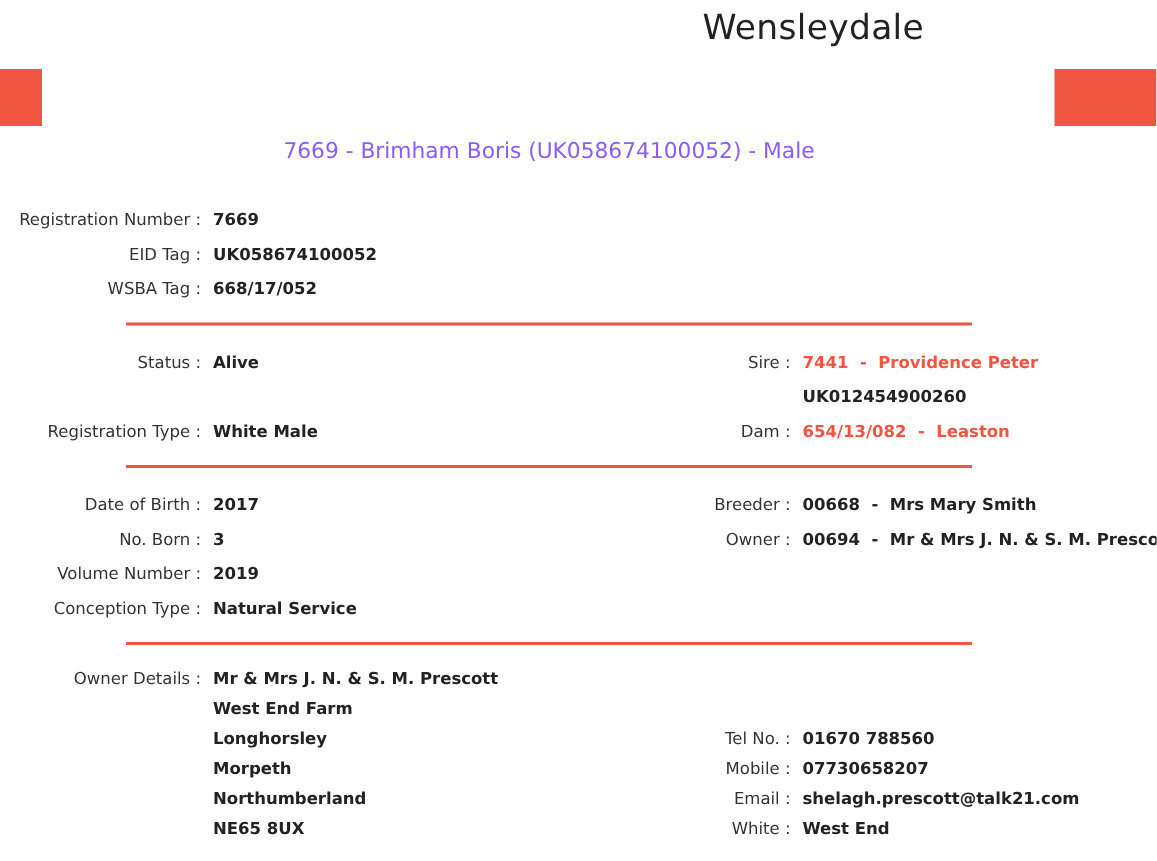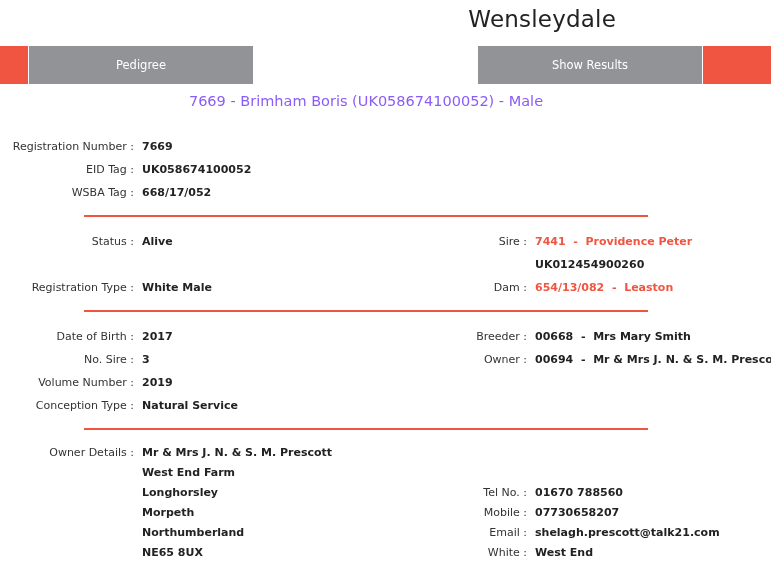--- a/index.html
+++ b/index.html
@@ -24,22 +24,20 @@
   .red { color: #F05541; }
   .sep { position: absolute; left: 84px; width: 564px; height: 2px; background: #F05541; }
 </style>
 </head>
 <body>
 
 <div class="site-title">Wensleydale</div>
 
 <div class="nav">
   <div class="red-left"></div>
-  <div class="tab tab-pedigree">Pedigree</div>
-  <div class="tab tab-results">Show Results</div>
   <div class="red-right"></div>
 </div>
 
 <div class="animal-heading">7669 - Brimham Boris (UK058674100052) - Male</div>
 
 <div class="row" style="top:140px;left:0;width:771px;">
   <span class="lbl lbl-l">Registration Number :</span>
   <span class="val val-l">7669</span>
 </div>
 <div class="row" style="top:163px;left:0;width:771px;">
@@ -71,21 +69,21 @@
 
 <div class="sep" style="top:310px;"></div>
 
 <div class="row" style="top:330px;left:0;width:771px;">
   <span class="lbl lbl-l">Date of Birth :</span>
   <span class="val val-l">2017</span>
   <span class="lbl lbl-r">Breeder :</span>
   <span class="val val-r" style="white-space:pre;">00668  -  Mrs Mary Smith</span>
 </div>
 <div class="row" style="top:353px;left:0;width:771px;">
-  <span class="lbl lbl-l">No. Sire :</span>
+  <span class="lbl lbl-l">No. Born :</span>
   <span class="val val-l">3</span>
   <span class="lbl lbl-r">Owner :</span>
   <span class="val val-r" style="white-space:pre;">00694  -  Mr &amp; Mrs J. N. &amp; S. M. Prescott</span>
 </div>
 <div class="row" style="top:376px;left:0;width:771px;">
   <span class="lbl lbl-l">Volume Number :</span>
   <span class="val val-l">2019</span>
 </div>
 <div class="row" style="top:399px;left:0;width:771px;">
   <span class="lbl lbl-l">Conception Type :</span>

